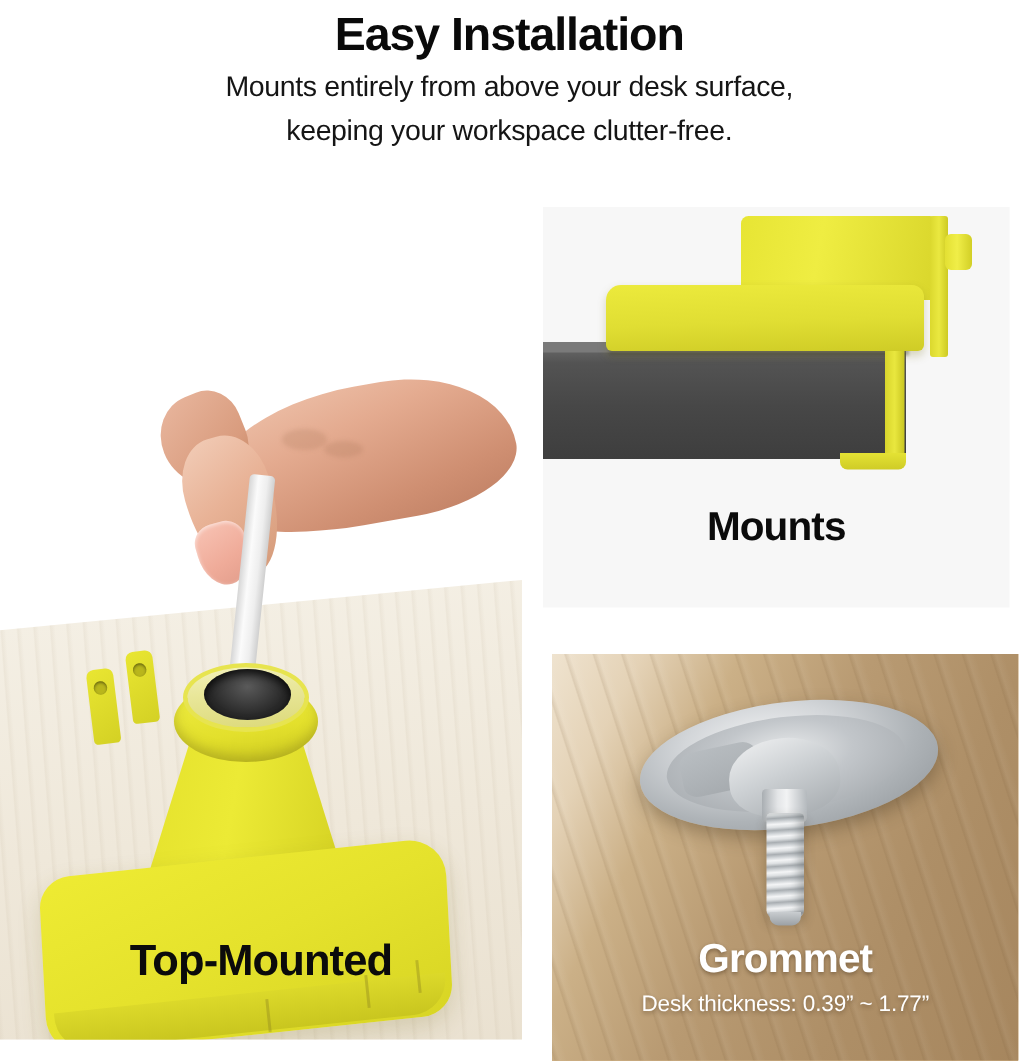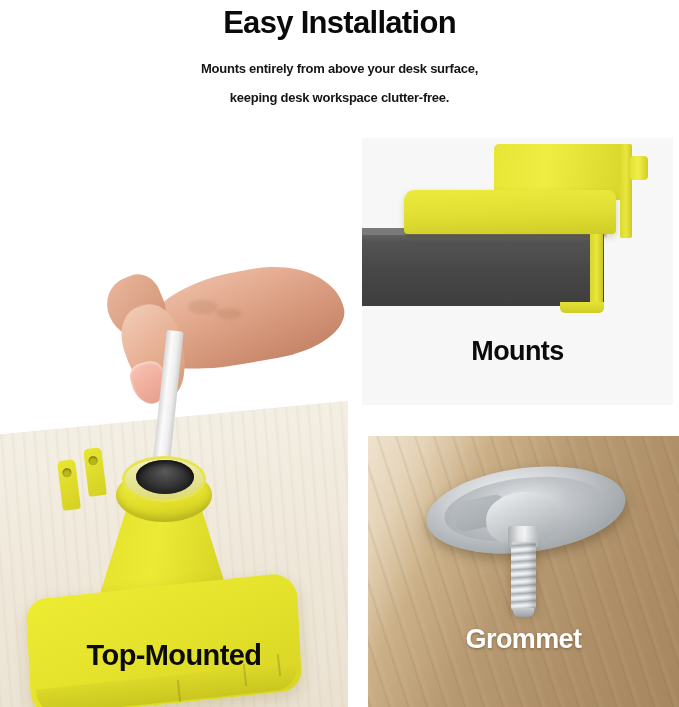--- a/index.html
+++ b/index.html
@@ -32,37 +32,37 @@
   }
   .title {
     margin-top: 2px;
     font-size: 31px;
     font-weight: 800;
     letter-spacing: -0.7px;
     color: #0a0a0a;
     line-height: 42px;
   }
   .subtitle {
-    margin-top: 10px;
-    font-size: 13px;
-    font-weight: 700;
+    margin-top: 0;
+    font-size: 19px;
+    font-weight: 400;
     color: #151515;
     line-height: 29px;
     letter-spacing: -0.25px;
   }
 
   
   .panel {
     position: absolute;
     overflow: hidden;
   }
 
   
   .panel-topmount {
-    left: 0; top: 138px;
+    left: 0; top: 124px;
     width: 348px; height: 569px;
     background: #fbfaf8;
   }
   .tm-desk {
     position: absolute;
     left: -40px; top: 300px;
     width: 470px; height: 330px;
     background: linear-gradient(178deg, #f4efe4 0%, #efe8da 45%, #e9e0cf 100%);
     transform: rotate(-5.5deg);
     transform-origin: left top;
@@ -436,21 +436,21 @@
 </style>
 </head>
 <body>
 
 <div class="page">
 
   <div class="header">
     <div class="title">Easy Installation</div>
     <div class="subtitle">
       <div>Mounts entirely from above your desk surface,</div>
-      <div>keeping desk workspace clutter-free.</div>
+      <div>keeping your workspace clutter-free.</div>
     </div>
   </div>
 
   <div class="panel panel-topmount">
 
     <div class="tm-wall"></div>
     <div class="tm-desk"></div>
 
     <div class="tm-hand">
       <div class="tm-hand-back"></div>
@@ -511,16 +511,17 @@
     <div class="gr-plate"></div>
     <div class="gr-plate-inner"></div>
     <div class="gr-tab"></div>
     <div class="gr-cone"></div>
     <div class="gr-neck"></div>
     <div class="gr-bolt"></div>
     <div class="gr-bolt-tip"></div>
 
     <div class="panel-caption grommet-caption">
       <div class="cap-title">Grommet</div>
+      <div class="cap-sub">Desk thickness: 0.39” ~ 1.77”</div>
     </div>
   </div>
 
 </div>
 
 </body></html>

